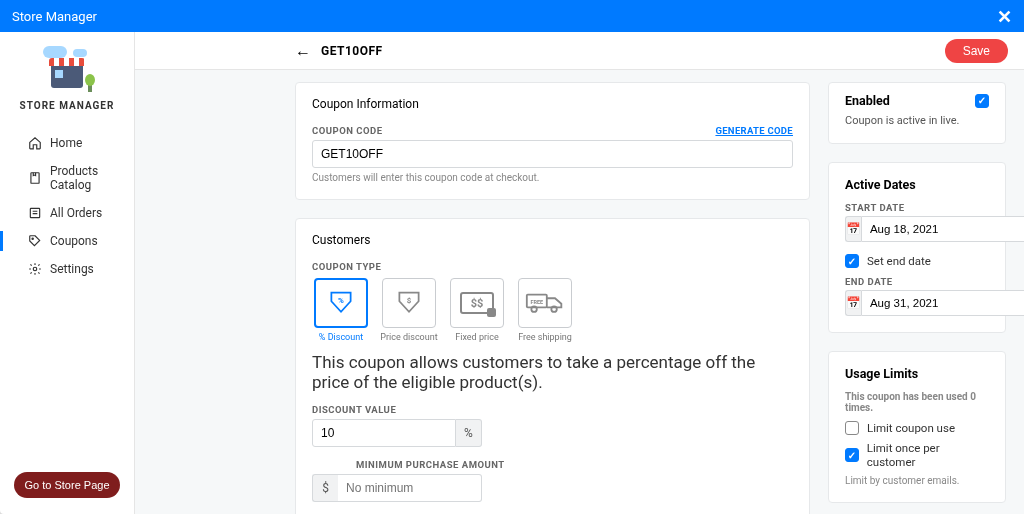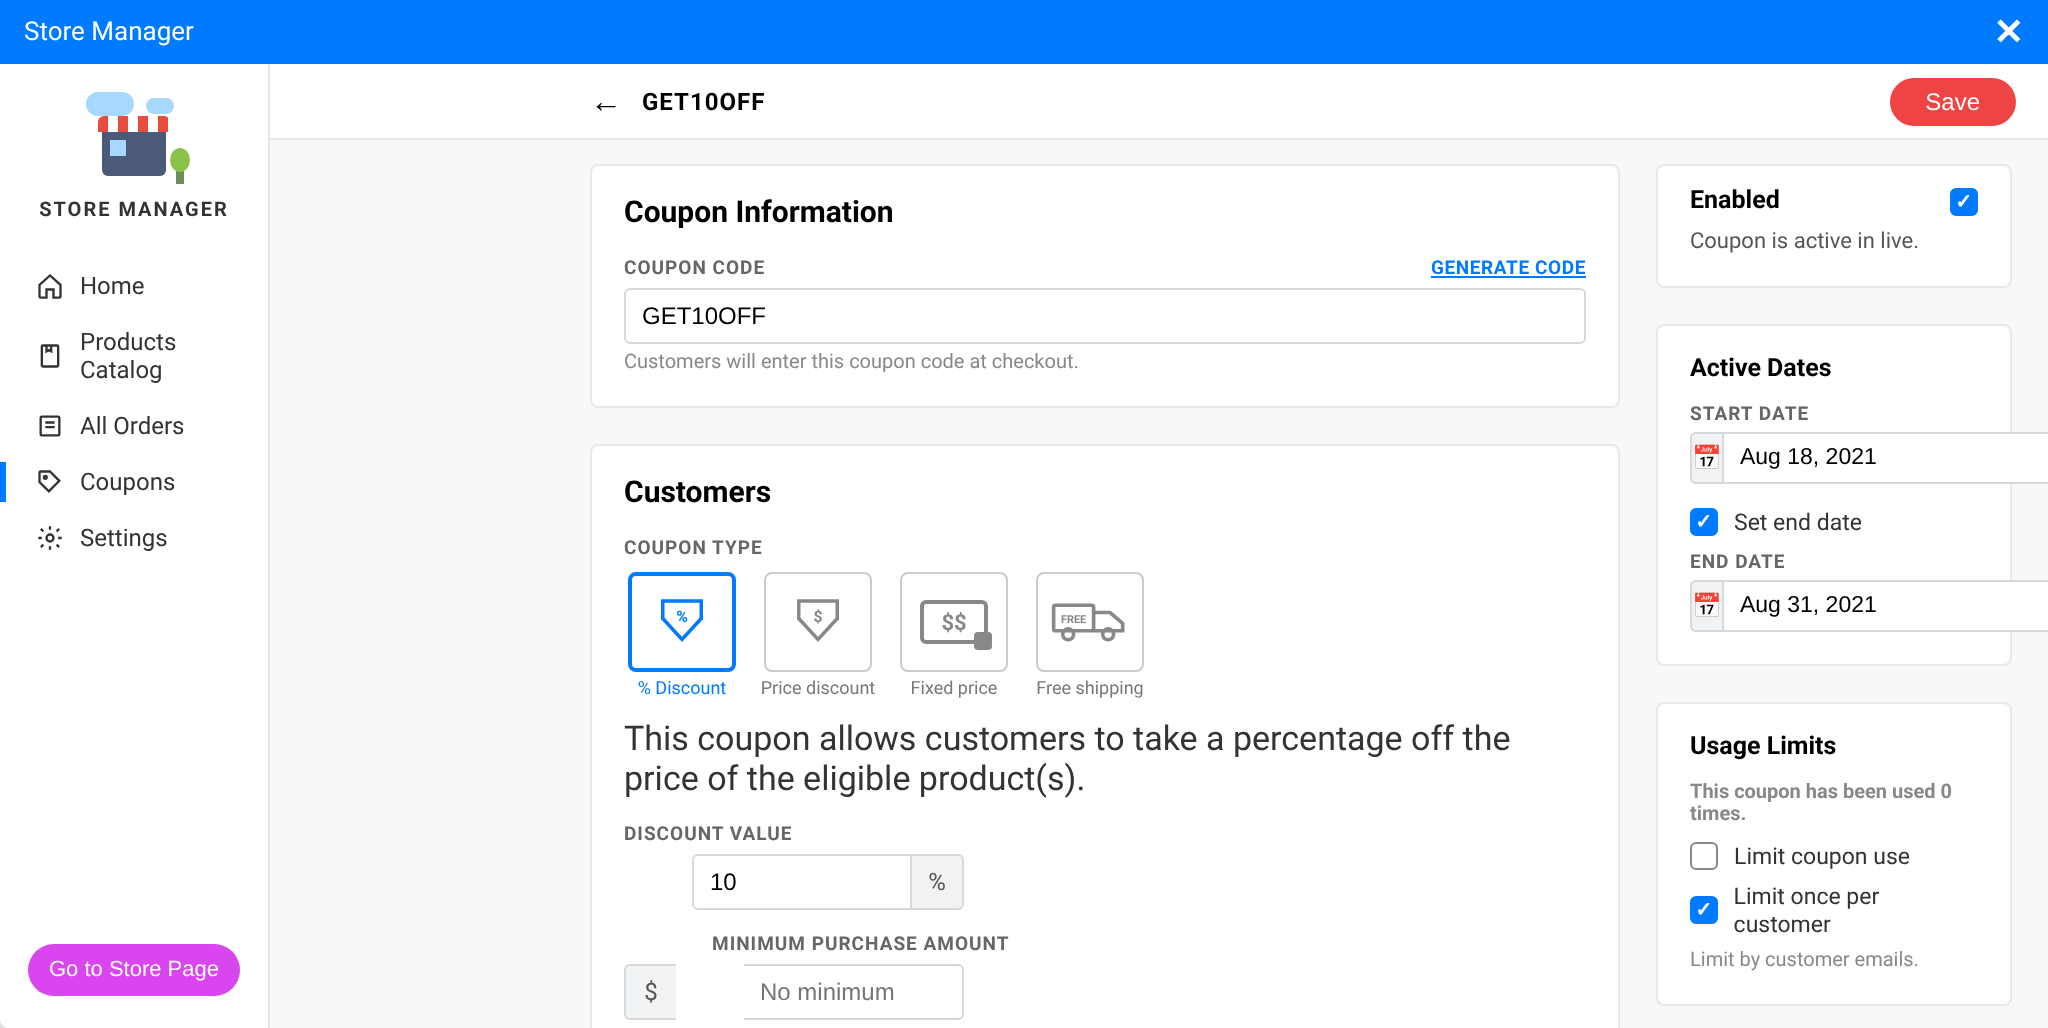--- a/index.html
+++ b/index.html
@@ -8,50 +8,50 @@
     
     body::before { content:""; position:absolute; inset:0; background: repeating-linear-gradient(0deg,#000 0,#000 40px,#fff 40px,#fff 120px); opacity:.05; }
     .titlebar { background: #007aff; color: #fff; height: 32px; display: flex; align-items: center; padding: 0 12px; font-size: 13px; justify-content: space-between; }
     .close-x { font-size: 18px; font-weight: bold; cursor: pointer; }
     .body { flex: 1; display: flex; overflow: hidden; }
     .sidebar { width: 135px; border-right: 1px solid #e5e5e5; display: flex; flex-direction: column; padding-top: 14px; }
     .brand { display: flex; flex-direction: column; align-items: center; gap: 8px; padding-bottom: 18px; }
     .brand-icon { width: 56px; height: 46px; position: relative; }
     .brand-label { font-size: 10px; letter-spacing: 1px; font-weight: 700; color: #333; }
     .nav { display: flex; flex-direction: column; }
-    .nav-item { display: flex; align-items: center; gap: 8px; padding: 7px 18px; font-size: 12px; color: #333; cursor: pointer; position: relative; }
+    .nav-item { display: flex; align-items: center; gap: 8px; padding: 7px 28px; font-size: 12px; color: #333; cursor: pointer; position: relative; }
     .nav-item.active::before { content:""; position:absolute; left:0; top:4px; bottom:4px; width:3px; background:#007aff; }
     .nav-item .ni-icon { width: 14px; height: 14px; display:inline-flex; align-items:center; justify-content:center; color:#333; }
-    .cta { margin: auto 14px 16px; background:#d946ef; color:#fff; border:none; border-radius:14px; padding:7px 10px; font-size:11px; cursor:pointer; }
+    .cta { margin: auto 14px 16px; background:#7f1d1d; color:#fff; border:none; border-radius:14px; padding:7px 10px; font-size:11px; cursor:pointer; }
     .main { flex: 1; display: flex; flex-direction: column; background: #f6f8f9; overflow: hidden; }
     .topbar { height: 38px; background:#fff; border-bottom:1px solid #e5e5e5; display:flex; align-items:center; padding: 0 16px 0 160px; gap:10px; }
     .back-arrow { cursor:pointer; font-size:16px; }
     .page-title { font-size:12px; font-weight:700; letter-spacing:.5px; flex:1; }
     .save-btn { background:#ef4444; color:#fff; border:none; border-radius:14px; padding:5px 18px; font-size:12px; cursor:pointer; }
     .content { flex:1; overflow:auto; padding: 12px 18px 18px 160px; }
     .columns { display:flex; gap:18px; align-items:flex-start; }
     .col-left { flex: 1; display:flex; flex-direction:column; gap:18px; }
     .col-right { width: 178px; display:flex; flex-direction:column; gap:18px; }
     .card { background:#fff; border:1px solid #e6e8ea; border-radius:4px; padding:14px 16px 16px; }
-    .card h2 { font-size:15px; font-weight:700; margin-bottom:14px; }
+    .card h2 { font-size:12px; font-weight:400; margin-bottom:14px; }
     .card h3 { font-size:12.5px; font-weight:700; margin-bottom:10px; }
     .label-row { display:flex; justify-content:space-between; align-items:baseline; margin-bottom:4px; }
     .field-label { font-size:9.5px; font-weight:700; letter-spacing:.5px; color:#666; text-transform:uppercase; }
     .link { font-size:9.5px; font-weight:700; letter-spacing:.3px; color:#007aff; text-decoration:underline; cursor:pointer; }
     .text-input { width:100%; border:1px solid #d6d9dc; border-radius:3px; padding:6px 8px; font-size:12px; }
     .hint { font-size:10px; color:#888; margin-top:4px; }
     .types { display:flex; gap:10px; margin-bottom:10px; }
     .type { width:58px; display:flex; flex-direction:column; align-items:center; gap:4px; cursor:pointer; }
     .type-box { width:54px; height:50px; border:1px solid #c9ccd0; border-radius:4px; display:flex; align-items:center; justify-content:center; position:relative; }
     .type.selected .type-box { border:2px solid #007aff; }
     .type.selected .type-label { color:#007aff; }
     .type-label { font-size:9px; color:#777; text-align:left; }
     .desc { font-size:17px; color:#333; margin-bottom:12px; }
     .input-group { display:flex; }
-    .input-group .text-input { flex:1; border-radius:3px 0 0 3px;margin-left:34px; }
+    .input-group .text-input { flex:1; border-radius:3px 0 0 3px; }
     .addon { border:1px solid #d6d9dc; border-left:none; border-radius:0 3px 3px 0; background:#f1f2f3; width:26px; display:flex; align-items:center; justify-content:center; font-size:12px; color:#555; }
     .input-group.prefix .addon { border-left:1px solid #d6d9dc; border-right:none; border-radius:3px 0 0 3px; }
     .input-group.prefix .text-input { border-radius:0 3px 3px 0; border-left:none; }
     .field-block { margin-bottom:12px; }
     .row-flex { display:flex; align-items:center; justify-content:space-between; }
     .checkbox { width:14px; height:14px; border:1.5px solid #888; border-radius:3px; cursor:pointer; position:relative; display:inline-flex; align-items:center; justify-content:center; }
     .checkbox.checked { background:#007aff; border-color:#007aff; }
     .checkbox.checked::after { content:"✓"; color:#fff; font-size:10px; font-weight:bold; }
     .cb-row { display:flex; align-items:center; gap:8px; font-size:11.5px; color:#333; margin:6px 0; }
     .status-text { font-size:11px; color:#555; margin-top:6px; }

